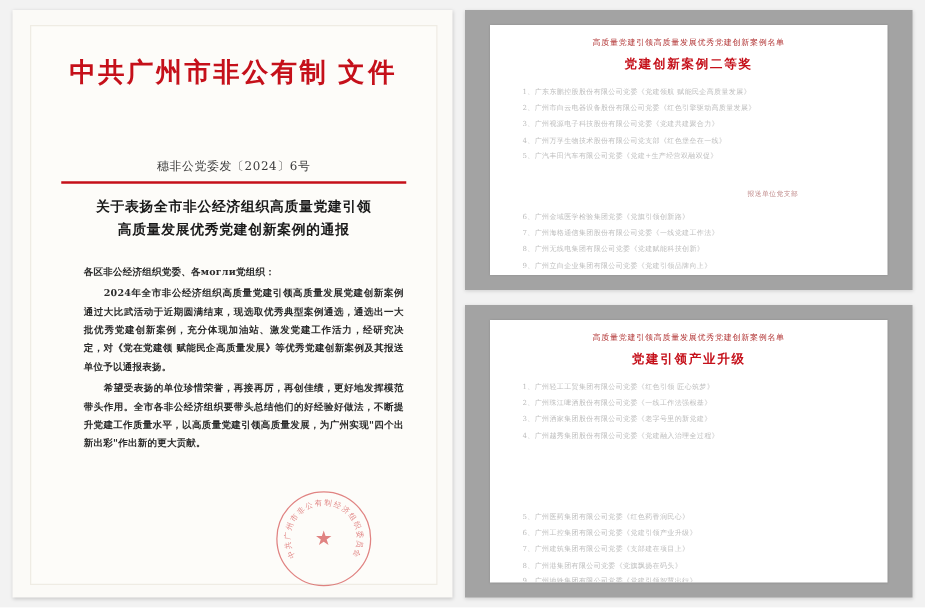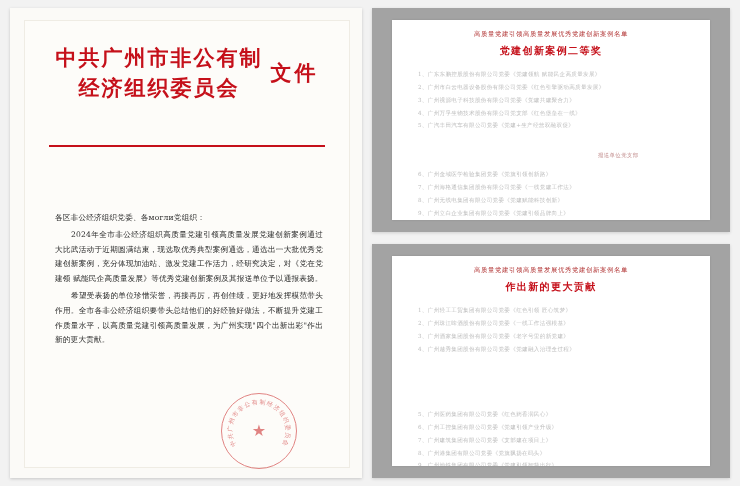--- a/index.html
+++ b/index.html
@@ -109,21 +109,21 @@
     left: 26px;
     top: 190px;
     width: 272px;
     font-family: "DejaVu Serif", serif;
     font-size: 7.6px;
     color: #2b2b2b;
     line-height: 1.95;
     text-align: justify;
     letter-spacing: 0.2px;
   }
-  .doc-body p { margin: 0 0 2px 4px; }
+  .doc-body p { margin: 0 0 2px 16px; font-weight: bold; }
   .doc-body p.indent { text-indent: 16px; }
   .doc-attach {
     position: absolute;
     left: 26px;
     top: 378px;
     width: 272px;
     font-family: "DejaVu Serif", serif;
     font-size: 7.6px;
     color: #2b2b2b;
     text-indent: 16px;
@@ -236,28 +236,32 @@
 
 <div class="page">
 
   <div class="doc-left">
     <div class="doc-left-inner">
 
       <div class="redhead">
         <div class="rh-row">
           <div class="rh-col">
             <span class="rh-line rh-big">中共广州市非公有制</span>
-            <span class="rh-line rh-big">经济组织委员会</span>
           </div>
           <span class="rh-wen">文件</span>
         </div>
       </div>
 
+      <div class="doc-number">穗非公党委发〔2024〕6号</div>
       <div class="red-rule"></div>
 
+      <div class="doc-title">
+        <div>关于表扬全市非公经济组织高质量党建引领</div>
+        <div>高质量发展优秀党建创新案例的通报</div>
+      </div>
 
       <div class="doc-body">
         <p>各区非公经济组织党委、各могли党组织：</p>
         <p class="indent">2024年全市非公经济组织高质量党建引领高质量发展党建创新案例通过大比武活动于近期圆满结束，现选取优秀典型案例通选，通选出一大批优秀党建创新案例，充分体现加油站、激发党建工作活力，经研究决定，对《党在党建领 赋能民企高质量发展》等优秀党建创新案例及其报送单位予以通报表扬。</p>
         <p class="indent">希望受表扬的单位珍惜荣誉，再接再厉，再创佳绩，更好地发挥模范带头作用。全市各非公经济组织要带头总结他们的好经验好做法，不断提升党建工作质量水平，以高质量党建引领高质量发展，为广州实现"四个出新出彩"作出新的更大贡献。</p>
       </div>
 
 
       <div class="seal">
         <div class="seal-star">★</div>
@@ -306,21 +310,21 @@
       </div>
 
       <div class="sheet-stamp" style="left:206px; top:132px;">报送单位党支部</div>
     </div>
 
   </div>
 
   <div class="card card-bottom">
     <div class="card-sheet">
       <div class="sheet-kicker">高质量党建引领高质量发展优秀党建创新案例名单</div>
-      <div class="sheet-title">作出新的更大贡献</div>
+      <div class="sheet-title">党建引领产业升级</div>
 
       <div class="sheet-faint" style="top:48px;">
         <div class="row">1、广州轻工工贸集团有限公司党委《红色引领 匠心筑梦》</div>
         <div class="row">2、广州珠江啤酒股份有限公司党委《一线工作法强根基》</div>
         <div class="row">3、广州酒家集团股份有限公司党委《老字号里的新党建》</div>
         <div class="row">4、广州越秀集团股份有限公司党委《党建融入治理全过程》</div>
       </div>
 
       <div class="sheet-faint" style="top:152px;">
         <div class="row">5、广州医药集团有限公司党委《红色药香润民心》</div>

